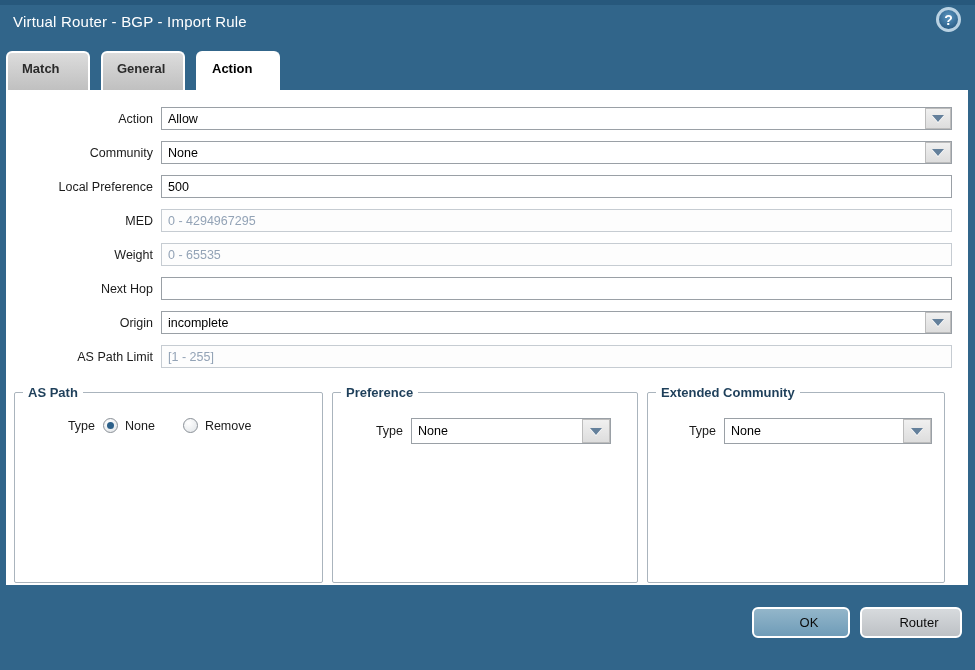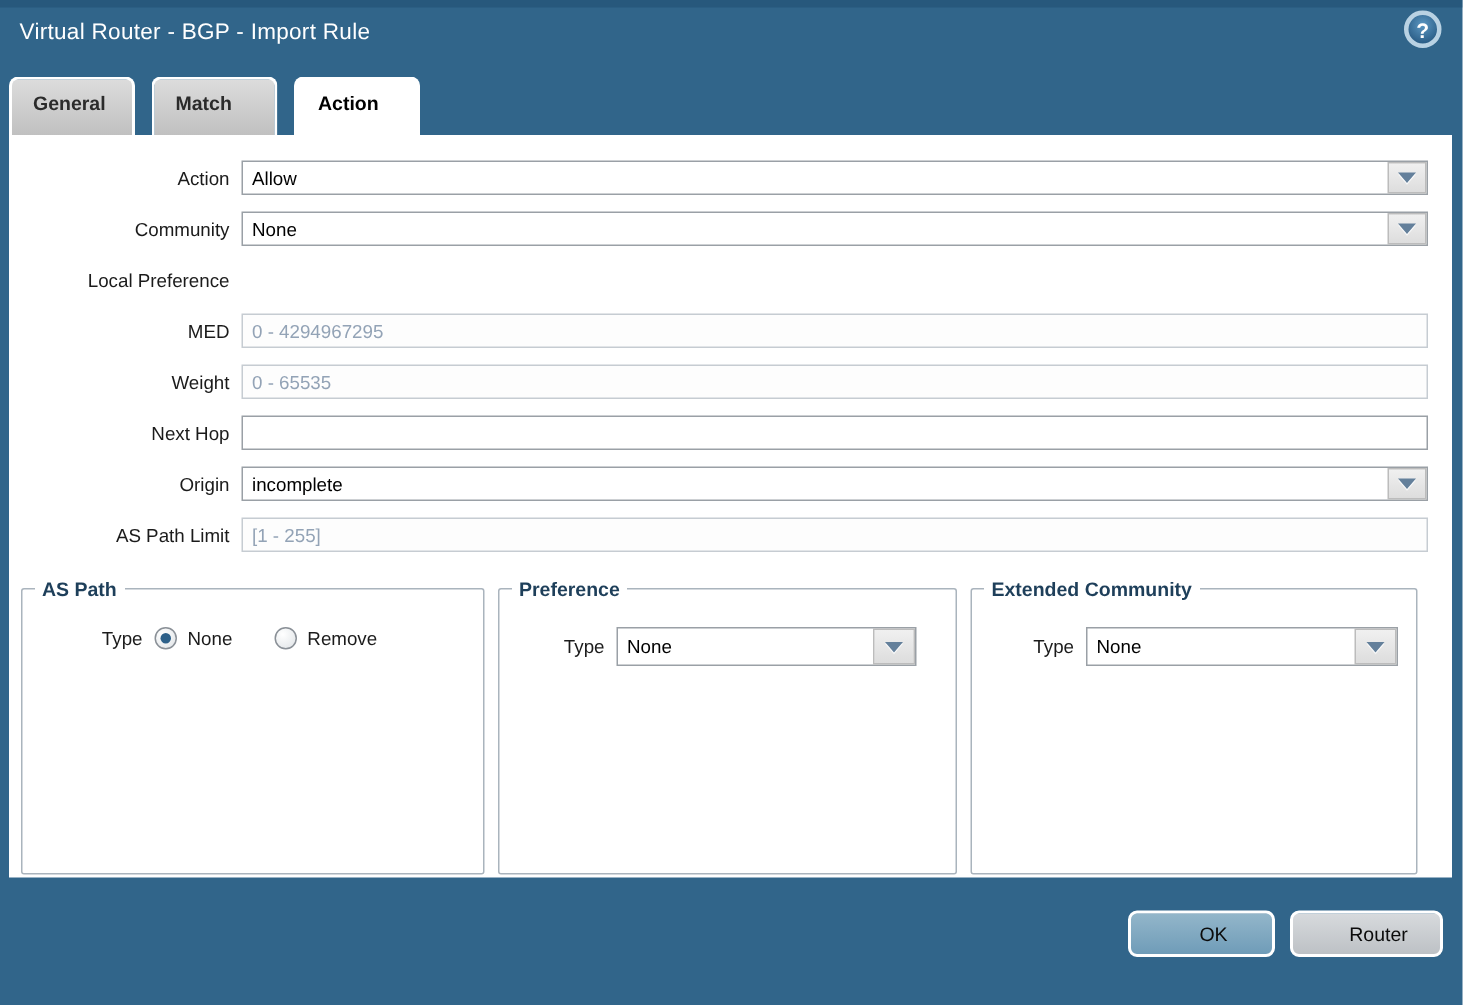--- a/index.html
+++ b/index.html
@@ -143,24 +143,24 @@
 <div class="titlebar-top-strip"></div>
 
 <div class="dialog-title">Virtual Router - BGP - Import Rule</div>
 
 <div class="help-btn">
   <span>?</span>
 </div>
 
 <div class="tabs">
   <div class="tab">
+    <span>Match</span>
+  </div>
+  <div class="tab">
     <span>General</span>
-  </div>
-  <div class="tab">
-    <span>Match</span>
   </div>
   <div class="tab active">
     <span>Action</span>
   </div>
 </div>
 
 <div class="panel">
   <div class="form-area">
 
     <div class="form-row">
@@ -178,20 +178,23 @@
       <div class="field">
         <input class="tinput" readonly="" value="None" style="">
         <div class="dd-btn">
           <span class="dd-arrow"></span>
         </div>
       </div>
     </div>
 
     <div class="form-row">
       <div class="flabel">Local Preference</div>
+      <div class="field">
+        <input class="tinput" value="500" style="">
+      </div>
     </div>
 
     <div class="form-row">
       <div class="flabel">MED</div>
       <div class="field">
         <input class="tinput disabled" placeholder="0 - 4294967295" style="">
       </div>
     </div>
 
     <div class="form-row">

